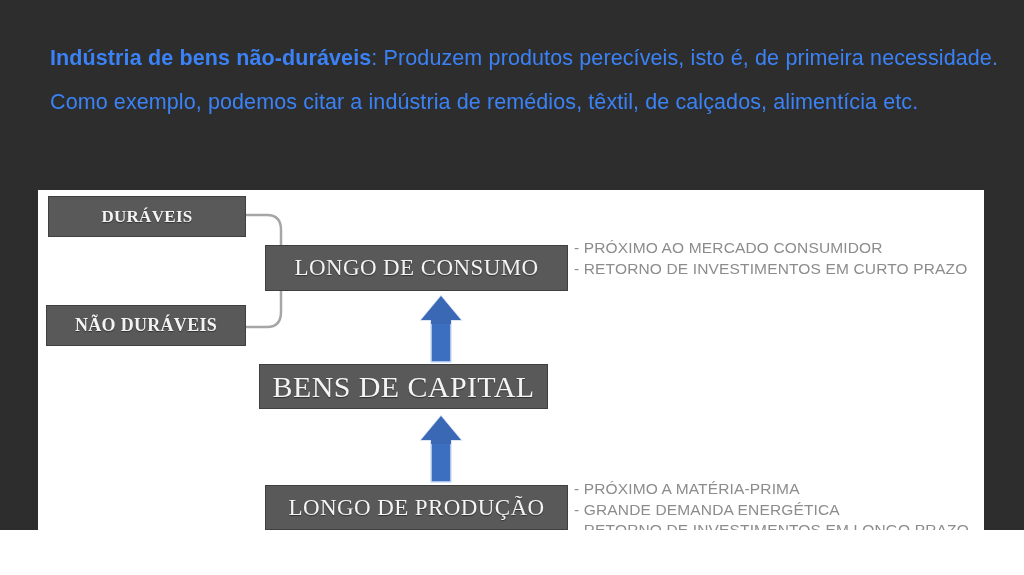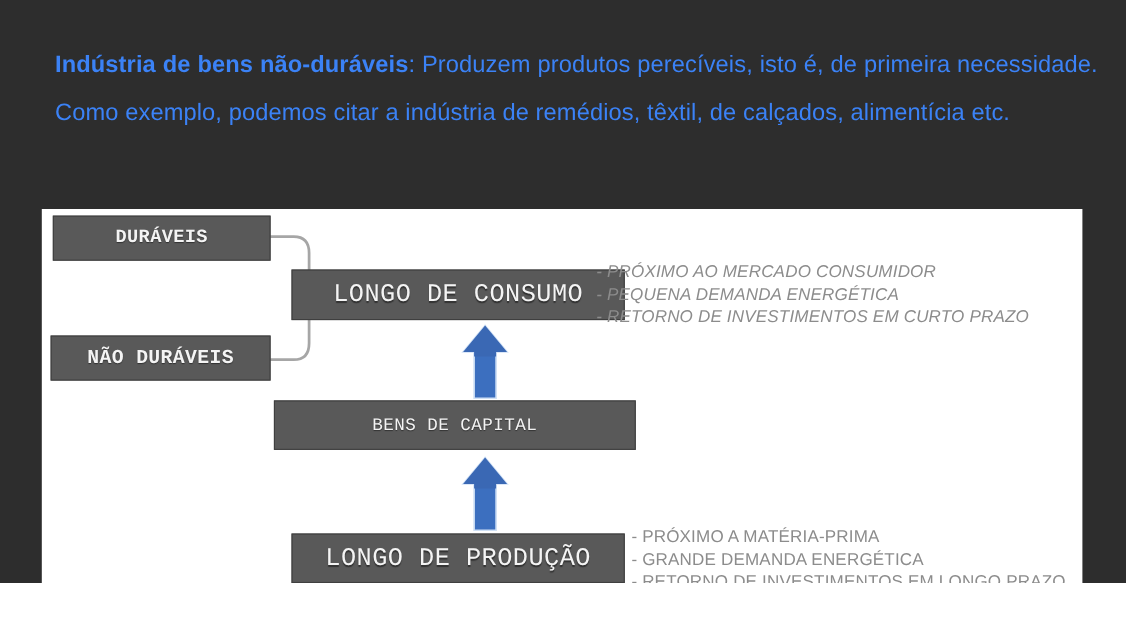--- a/index.html
+++ b/index.html
@@ -54,21 +54,21 @@
 
   .node {
     position: absolute;
     background: #595959;
     border: 1px solid #3f3f3f;
     box-sizing: border-box;
     display: flex;
     align-items: center;
     justify-content: center;
     color: #f4f4f4;
-    font-family: Liberation Mono, monospace;
+    font-family: Liberation Serif, serif;
     text-shadow: 0 1px 1px rgba(0,0,0,0.45);
     white-space: nowrap;
   }
 
   
   #node-duraveis {
     left: 10px;
     top: 6px;
     width: 198px;
     height: 41px;
@@ -99,25 +99,25 @@
   
   #node-consumo {
     left: 227px;
     top: 55px;
     width: 303px;
     height: 46px;
     font-size: 23px;
     letter-spacing: 0.4px;
   }
   #node-capital {
-    left: 211px;
+    left: 221px;
     top: 174px;
-    width: 329px;
+    width: 289px;
     height: 45px;
-    font-size: 16px;
+    font-size: 30px;
     letter-spacing: 0.4px;
   }
   #node-producao {
     left: 227px;
     top: 295px;
     width: 303px;
     height: 45px;
     font-size: 23px;
     letter-spacing: 0.4px;
   }
@@ -133,21 +133,21 @@
 
   
   .bullets {
     position: absolute;
     color: #8c8c8c;
     font-size: 15.5px;
     line-height: 20.5px;
     letter-spacing: 0.15px;
     white-space: nowrap;
   }
-  #bullets-consumo { left: 504px; top: 48px; font-style: italic; }
+  #bullets-consumo { left: 536px; top: 48px; }
   #bullets-producao { left: 536px; top: 289px; }
   .bullets div { display: block; }
 </style>
 </head>
 <body>
 
 <div id="slide">
 
   <p id="paragraph"><span class="lead">Indústria de bens não-duráveis</span><span>: Produzem produtos perecíveis, isto é, de primeira necessidade. Como exemplo, podemos citar a indústria de remédios, têxtil, de calçados, alimentícia etc.</span></p>
 
@@ -178,21 +178,20 @@
       <polygon points="23,2 43,26 33,26 33,68 13,68 13,26 3,26" fill="#3c6fbf" stroke="#cfe0f5" stroke-width="1.5"></polygon>
       <polygon points="23,2 43,26 33,26 33,30 13,30 13,26 3,26" fill="#3a68b4"></polygon>
     </svg>
     <svg class="arrow-up" id="arrow-capital" viewBox="0 0 46 70">
       <polygon points="23,2 43,26 33,26 33,68 13,68 13,26 3,26" fill="#3c6fbf" stroke="#cfe0f5" stroke-width="1.5"></polygon>
       <polygon points="23,2 43,26 33,26 33,30 13,30 13,26 3,26" fill="#3a68b4"></polygon>
     </svg>
 
     <div class="bullets" id="bullets-consumo">
       <div>- PRÓXIMO AO MERCADO CONSUMIDOR</div>
-      <div>- PEQUENA DEMANDA ENERGÉTICA</div>
       <div>- RETORNO DE INVESTIMENTOS EM CURTO PRAZO</div>
     </div>
 
     <div class="bullets" id="bullets-producao">
       <div>- PRÓXIMO A MATÉRIA-PRIMA</div>
       <div>- GRANDE DEMANDA ENERGÉTICA</div>
       <div>- RETORNO DE INVESTIMENTOS EM LONGO PRAZO</div>
     </div>
 
   </div>

